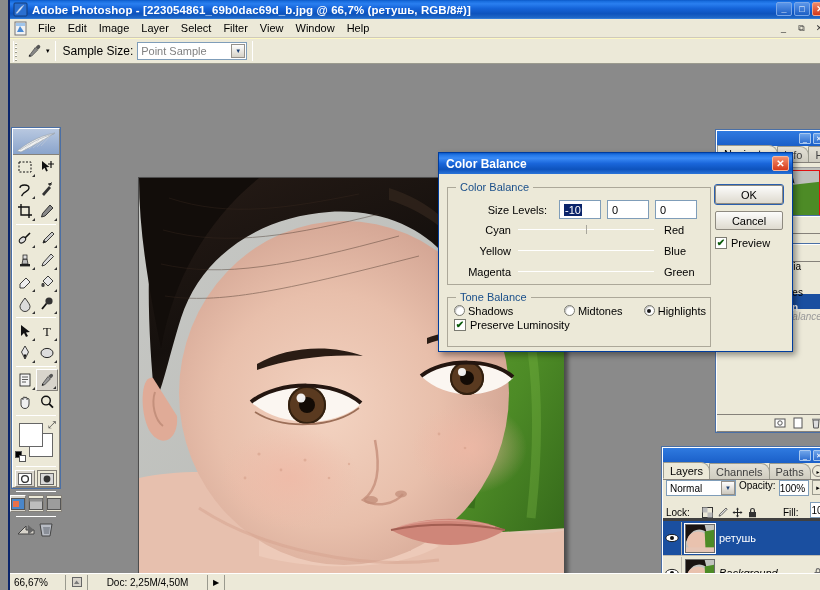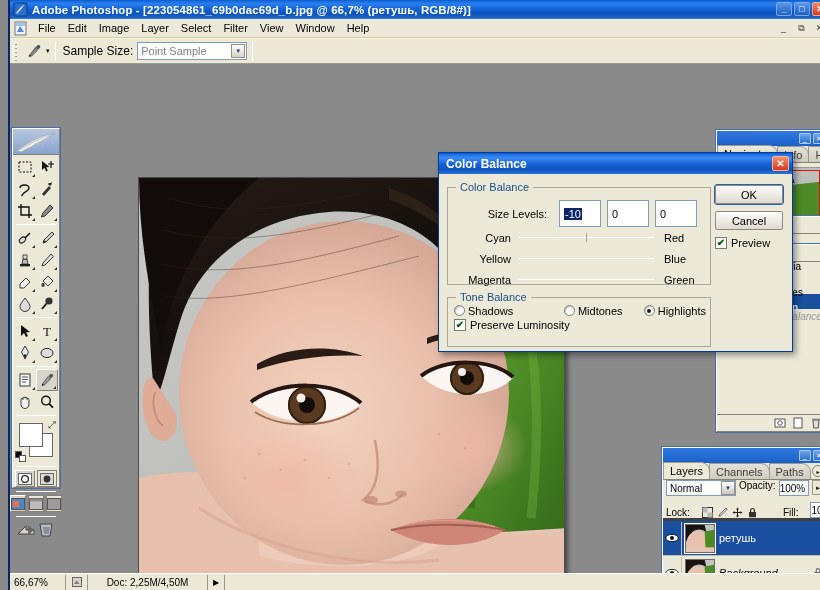--- a/index.html
+++ b/index.html
@@ -256,21 +256,21 @@
   .gbox > .glabel {
     position:absolute; left:8px; top:-7px; background:#ece9d8; padding:0 4px;
     font-size:11px; color:#1a4f8a;
   }
   #cb-group { width:264px; height:98px; margin-top:7px; }
   #tone-group { width:264px; height:50px; margin-top:12px; }
   .lvl-row { display:flex; align-items:center; padding:12px 0 0 0; justify-content:flex-end;
     padding-right:13px; }
   .lvl-label { font-size:11px; margin-right:6px; }
   .lvlbox {
-    width:42px; height:27px; background:#fff; border:1px solid #7f9db9;
+    width:42px; height:19px; background:#fff; border:1px solid #7f9db9;
     font-size:11px; display:flex; align-items:center; padding-left:4px;
     margin-left:6px;
   }
   .lvlbox .selnum { background:#0a246a; color:#fff; padding:0 1px; }
   .srow { display:flex; align-items:center; height:21px; padding:0 8px; }
   .sleft { width:62px; text-align:right; font-size:11px; padding-right:7px; }
   .sright { width:48px; text-align:left; font-size:11px; padding-left:10px; }
   .strack { flex:1; position:relative; height:18px; }
   .strack .line { position:absolute; left:0; right:0; top:8px; height:1px;
     background:#9a9a8e; border-bottom:1px solid #fff; }

